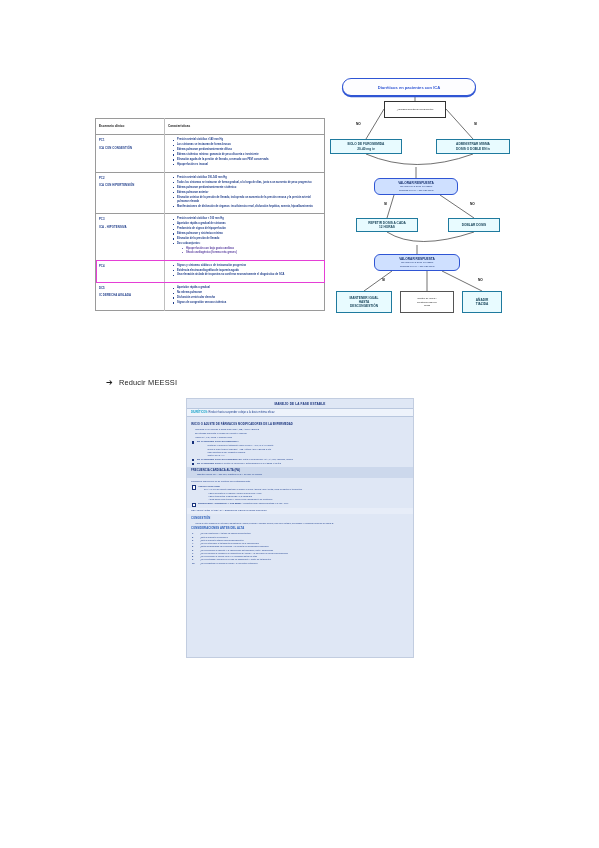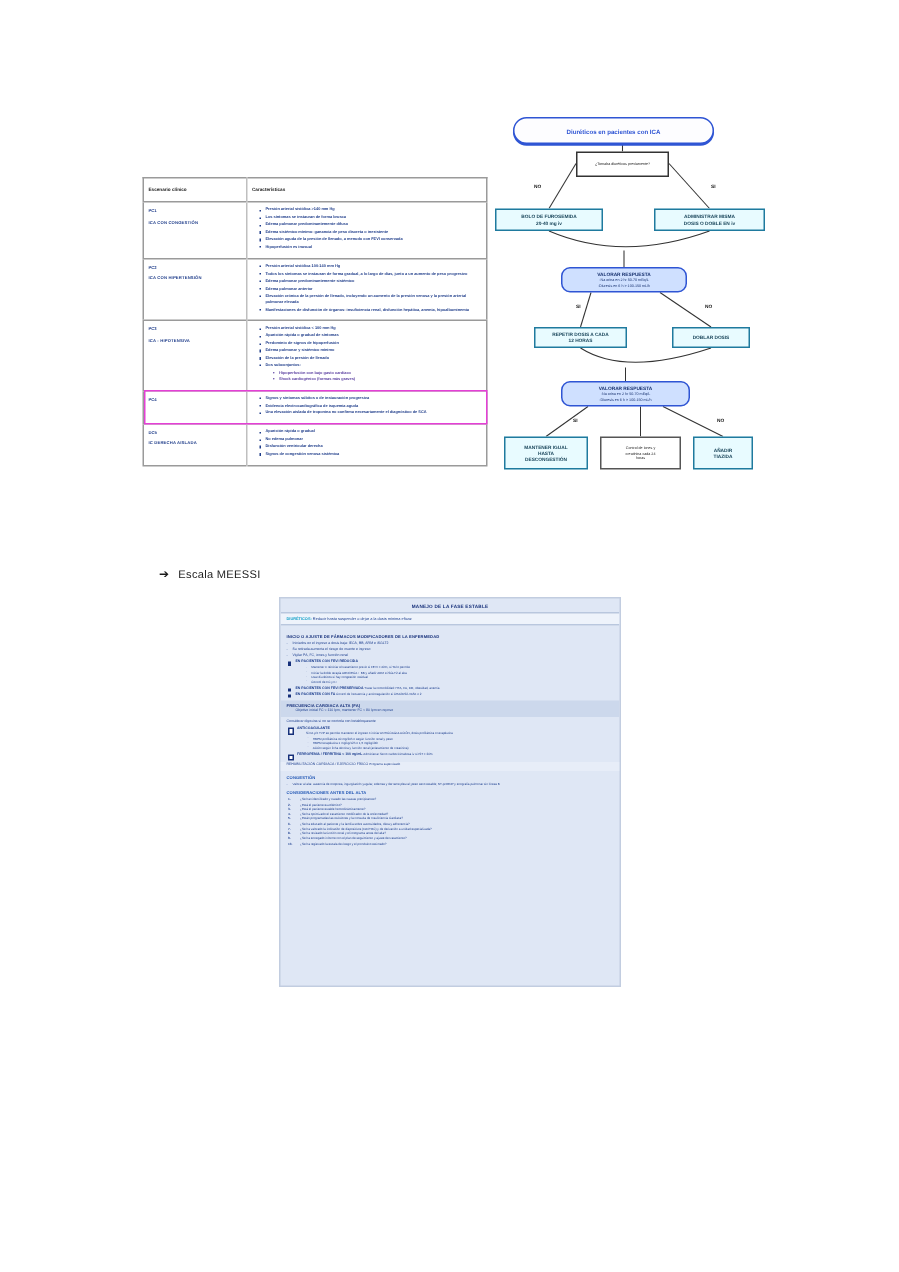--- a/index.html
+++ b/index.html
@@ -289,21 +289,21 @@
     </div>
 
     <div class="fl-box cy fl-r3">
       <span class="t1">AÑADIR</span>
       <span class="t1">TIAZIDA</span>
     </div>
   </div>
 
   <div class="meessi">
     <span class="arrow">➔</span>
-    <span>Escala MEESSI</span>
+    <span>Reducir MEESSI</span>
   </div>
 
   <div class="panel">
     <div class="pnl-title">MANEJO DE LA FASE ESTABLE</div>
 
     <div class="pnl-strip">
       <b>DIURÉTICOS:</b><span> Reducir hasta suspender o dejar a la dosis mínima eficaz</span>
     </div>
 
     <div class="pnl-body">

